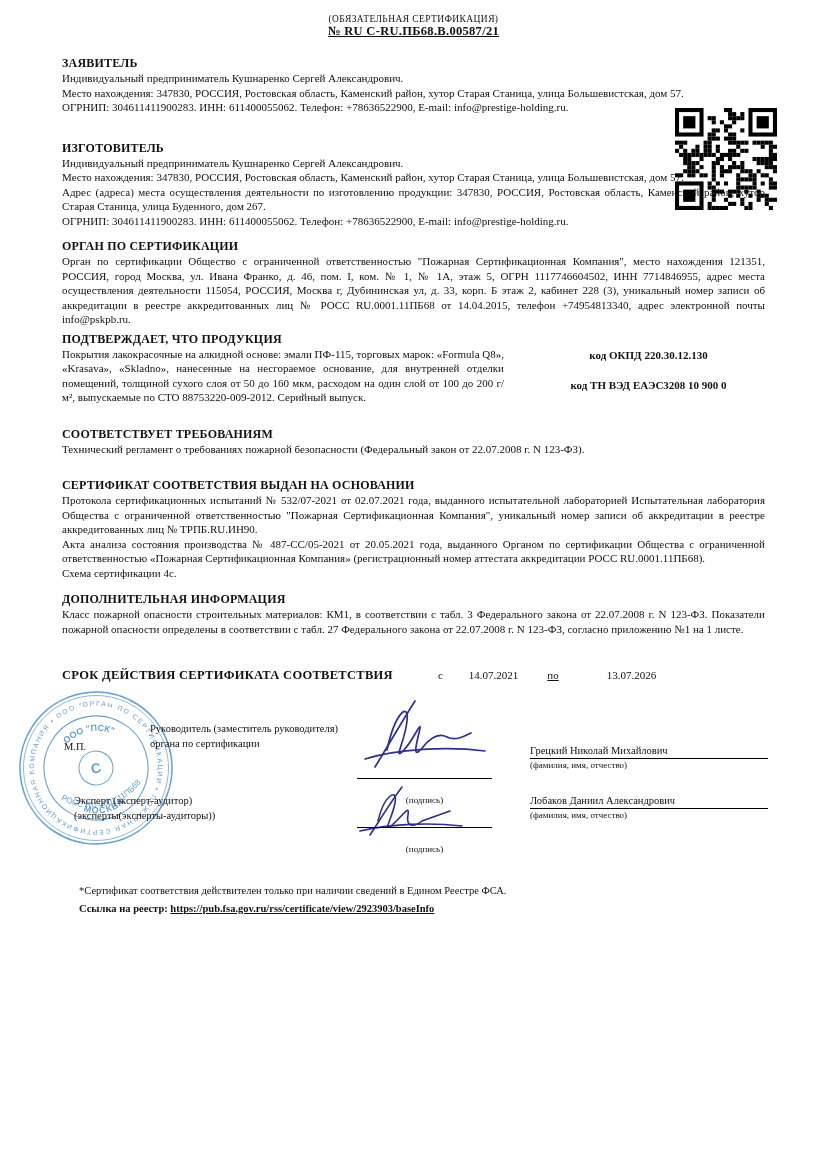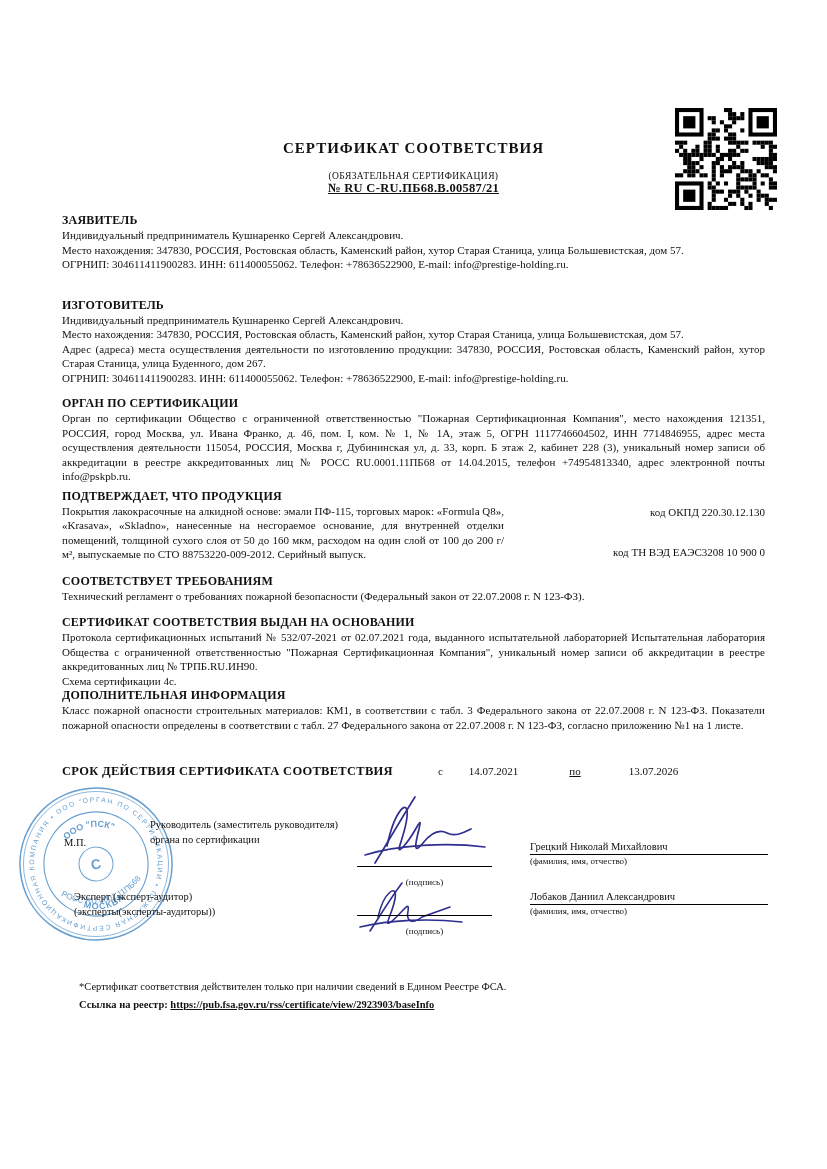--- a/index.html
+++ b/index.html
@@ -21,44 +21,44 @@
 
   
   .qr{position:absolute;left:675px;top:108px;width:102px;height:102px;}
 
   
   section{margin:0;}
   .sec-heading{font-weight:bold;font-size:12px;letter-spacing:.2px;}
   .sec-body{font-size:11px;line-height:14.5px;text-align:justify;}
   .sec-body p{margin:0;}
   .mt17{margin-top:17px}.mt26{margin-top:26px}.mt11{margin-top:11px}
-  .mt5{margin-top:5px}.mt6{margin-top:12px}.mt8{margin-top:0}
+  .mt5{margin-top:5px}.mt6{margin-top:22px}.mt8{margin-top:12px}
 
   .product-row{display:flex;}
   .product-text{width:442px;}
   .product-codes{margin-left:28px;flex:1;font-size:11px;padding-top:2px;}
-  .code-row{display:flex;justify-content:flex-end;}
-  .code-row.second{margin-top:28px;}
+  .code-row{display:flex;justify-content:center;font-weight:bold;}
+  .code-row.second{margin-top:18px;}
 
   
   .validity{display:flex;align-items:baseline;margin-top:32px;white-space:nowrap;}
   .v-head{font-weight:bold;font-size:12.5px;letter-spacing:.3px;}
   .v-lab{margin-left:45px;font-size:11px;}
   .v-date{margin-left:26px;font-size:11px;}
-  .v-po{margin-left:51px;text-decoration:underline;}
+  .v-po{margin-left:29px;text-decoration:underline;}
   .v-date2{margin-left:48px;}
 
   
   .sig-block{position:relative;height:170px;margin-top:10px;font-size:10.5px;}
   .mp{position:absolute;left:2px;top:48px;}
   .role1{position:absolute;left:88px;top:28px;width:205px;line-height:15px;}
   .role2{position:absolute;left:12px;top:100px;width:235px;line-height:15px;}
   .sig-svg1{position:absolute;left:295px;top:2px;}
   .sig-svg2{position:absolute;left:288px;top:88px;}
-  .sig-caption{position:absolute;width:135px;border-top:1px solid #000;text-align:center;font-size:9px;padding-top:10px;}
+  .sig-caption{position:absolute;width:135px;border-top:1px solid #000;text-align:center;font-size:9px;padding-top:16px;margin-top:8px;}
   .cap1{left:295px;top:77px;}
   .cap2{left:295px;top:126px;}
   .sig-name{position:absolute;width:238px;}
   .nm1{left:468px;top:52px;}
   .nm2{left:468px;top:102px;}
   .sig-name .name{border-bottom:1px solid #000;padding-bottom:2px;font-size:10.5px;}
   .sig-name .caption{font-size:9px;padding-top:1px;}
   .stamp{position:absolute;left:-45px;top:-4px;opacity:.85;}
 
   
@@ -285,21 +285,20 @@
         <rect x="73.44" y="0" width="28.560000000000002" height="28.560000000000002" fill="#000"></rect>
         <rect x="77.52" y="4.08" width="20.4" height="20.4" fill="#fff"></rect>
         <rect x="81.6" y="8.16" width="12.24" height="12.24" fill="#000"></rect>
         <rect x="0" y="73.44" width="28.560000000000002" height="28.560000000000002" fill="#000"></rect>
         <rect x="4.08" y="77.52" width="20.4" height="20.4" fill="#fff"></rect>
         <rect x="8.16" y="81.6" width="12.24" height="12.24" fill="#000"></rect>
       </svg></div>
 
   <div class="content">
 
-    <div class="doc-title">СЕРТИФИКАТ СООТВЕТСТВИЯ</div>
     <div class="doc-subtitle">(ОБЯЗАТЕЛЬНАЯ СЕРТИФИКАЦИЯ)</div>
     <div class="doc-number">№ RU С-RU.ПБ68.В.00587/21</div>
 
     <section class="mt17">
       <div class="sec-heading">ЗАЯВИТЕЛЬ</div>
       <div class="sec-body">
         <p>Индивидуальный предприниматель Кушнаренко Сергей Александрович.</p>
         <p>Место нахождения: 347830, РОССИЯ, Ростовская область, Каменский район, хутор Старая Станица, улица Большевистская, дом 57.</p>
         <p>ОГРНИП: 304611411900283. ИНН: 611400055062. Телефон: +78636522900, E-mail: info@prestige-holding.ru.</p>
       </div>
@@ -343,20 +342,21 @@
       <div class="sec-heading">СООТВЕТСТВУЕТ ТРЕБОВАНИЯМ</div>
       <div class="sec-body">
         <p>Технический регламент о требованиях пожарной безопасности (Федеральный закон от 22.07.2008 г. N 123-ФЗ).</p>
       </div>
     </section>
 
     <section class="mt6">
       <div class="sec-heading">СЕРТИФИКАТ СООТВЕТСТВИЯ ВЫДАН НА ОСНОВАНИИ</div>
       <div class="sec-body">
         <p>Протокола сертификационных испытаний № 532/07-2021 от 02.07.2021 года, выданного испытательной лабораторией Испытательная лаборатория Общества с ограниченной ответственностью "Пожарная Сертификационная Компания", уникальный номер записи об аккредитации в реестре аккредитованных лиц № ТРПБ.RU.ИН90.</p>
+        <p>Акта анализа состояния производства № 487-СС/05-2021 от 20.05.2021 года, выданного Органом по сертификации Общества с ограниченной ответственностью «Пожарная Сертификационная Компания» (регистрационный номер аттестата аккредитации РОСС RU.0001.11ПБ68).</p>
         <p>Схема сертификации 4с.</p>
       </div>
     </section>
 
     <section class="mt8">
       <div class="sec-heading">ДОПОЛНИТЕЛЬНАЯ ИНФОРМАЦИЯ</div>
       <div class="sec-body">
         <p>Класс пожарной опасности строительных материалов: КМ1, в соответствии с табл. 3 Федерального закона от 22.07.2008 г. N 123-ФЗ. Показатели пожарной опасности определены в соответствии с табл. 27 Федерального закона от 22.07.2008 г. N 123-ФЗ, согласно приложению №1 на 1 листе.</p>
       </div>
     </section>

